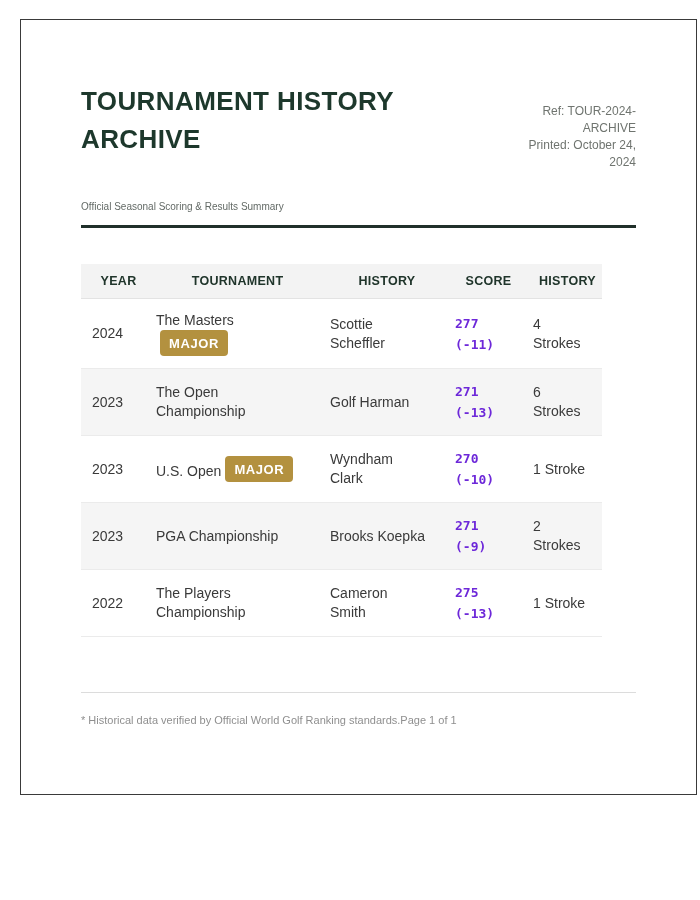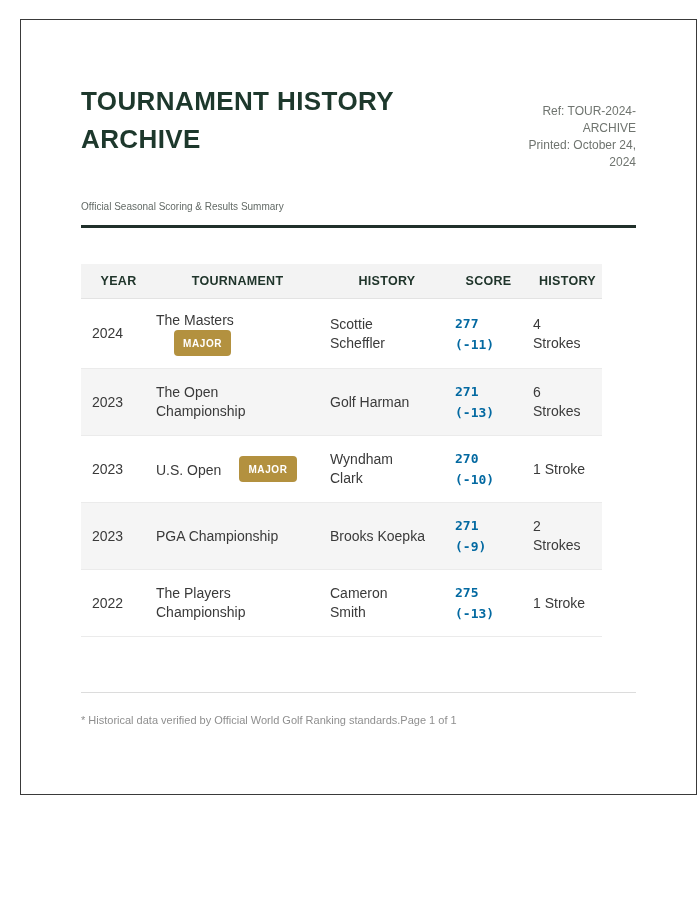--- a/index.html
+++ b/index.html
@@ -65,31 +65,31 @@
     padding: 12px 0 12px 11px;
     font-size: 14px; line-height: 19px;
     color: #3a3a3a;
   }
   td.col-tournament { padding-right: 18px; }
   td.col-champion { padding-right: 18px; }
   td.col-score {
     padding-right: 7px;
     font-family: "DejaVu Sans Mono", monospace;
     font-weight: 700; font-size: 13px; line-height: 21px;
-    color: #0369a1;
+    color: #6d28d9;
   }
   td.col-margin { padding-right: 13px; }
   .badge {
     display: inline-block;
-    margin-left: 18px;
+    margin-left: 4px;
     padding: 3.5px 9px;
     border-radius: 4px;
     background: #b3913f;
     color: #ffffff;
-    font-size: 10px; font-weight: 700;
+    font-size: 13px; font-weight: 700;
     letter-spacing: 0.6px;
     vertical-align: 2px;
     white-space: nowrap;
   }
 
   
   .footer-rule { margin-top: 55px; height: 1px; background: #dcdcdc; }
   .doc-footer {
     display: flex; align-items: baseline;
     margin-top: 21px;

